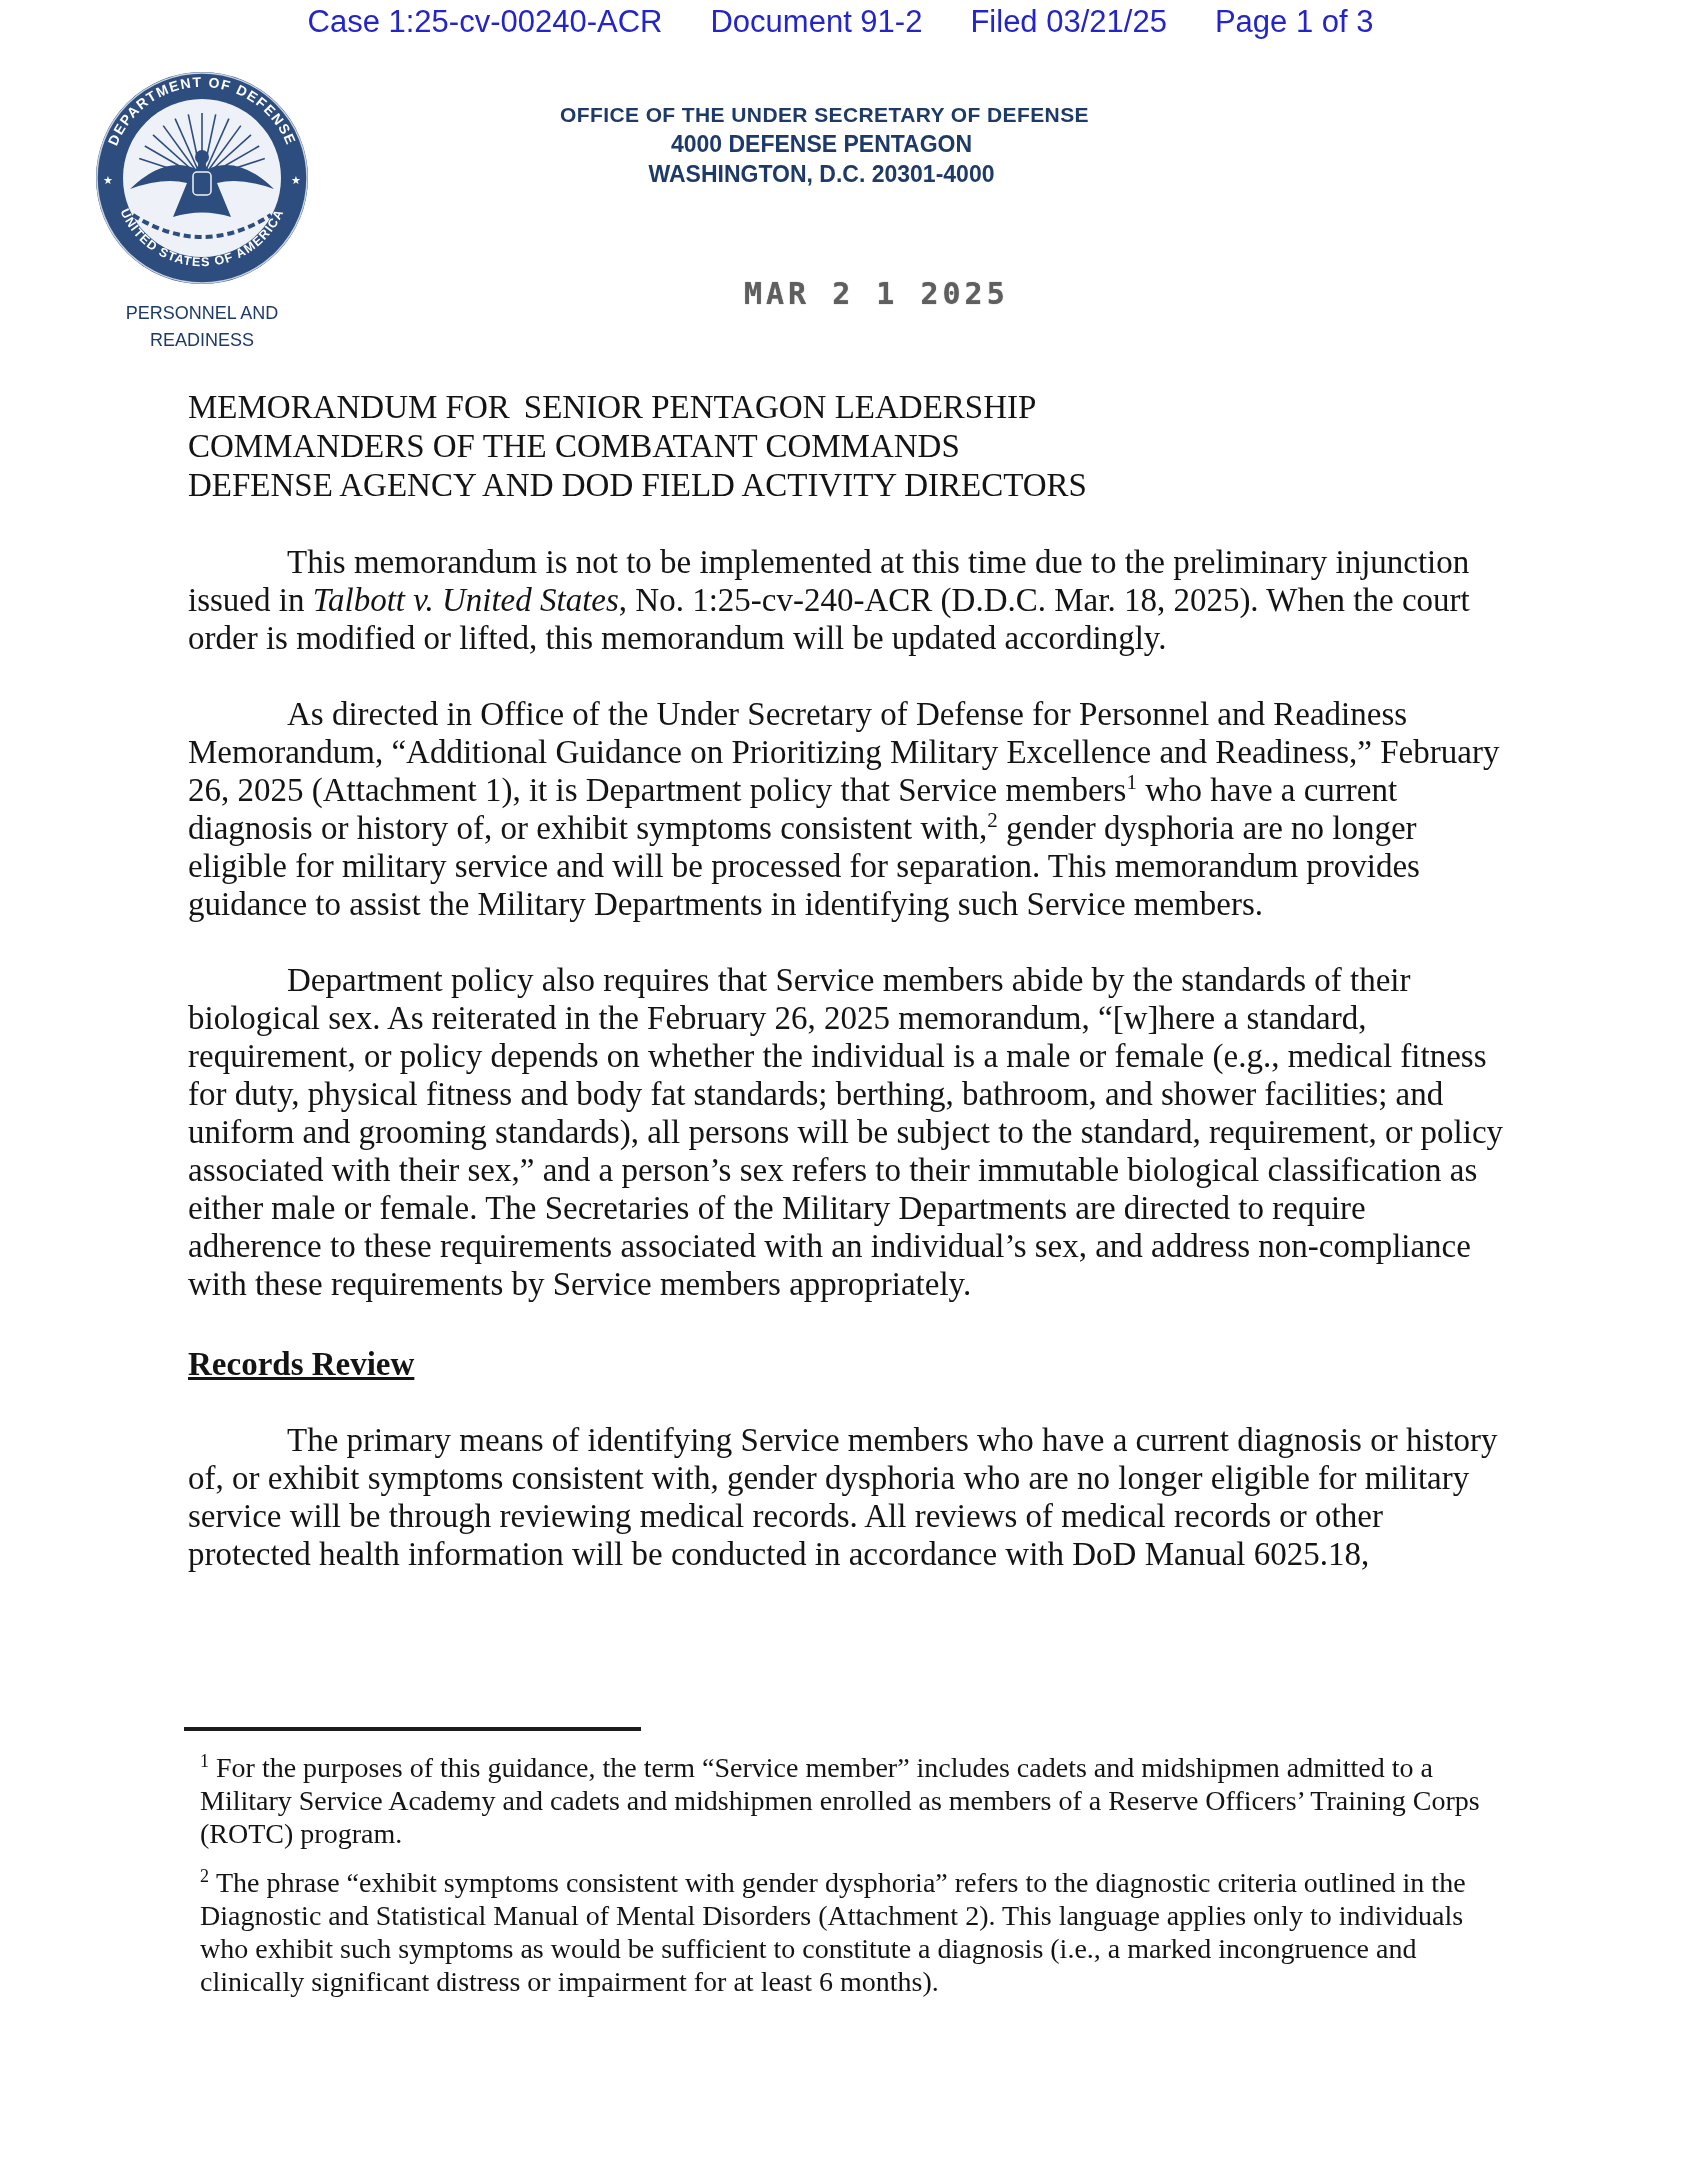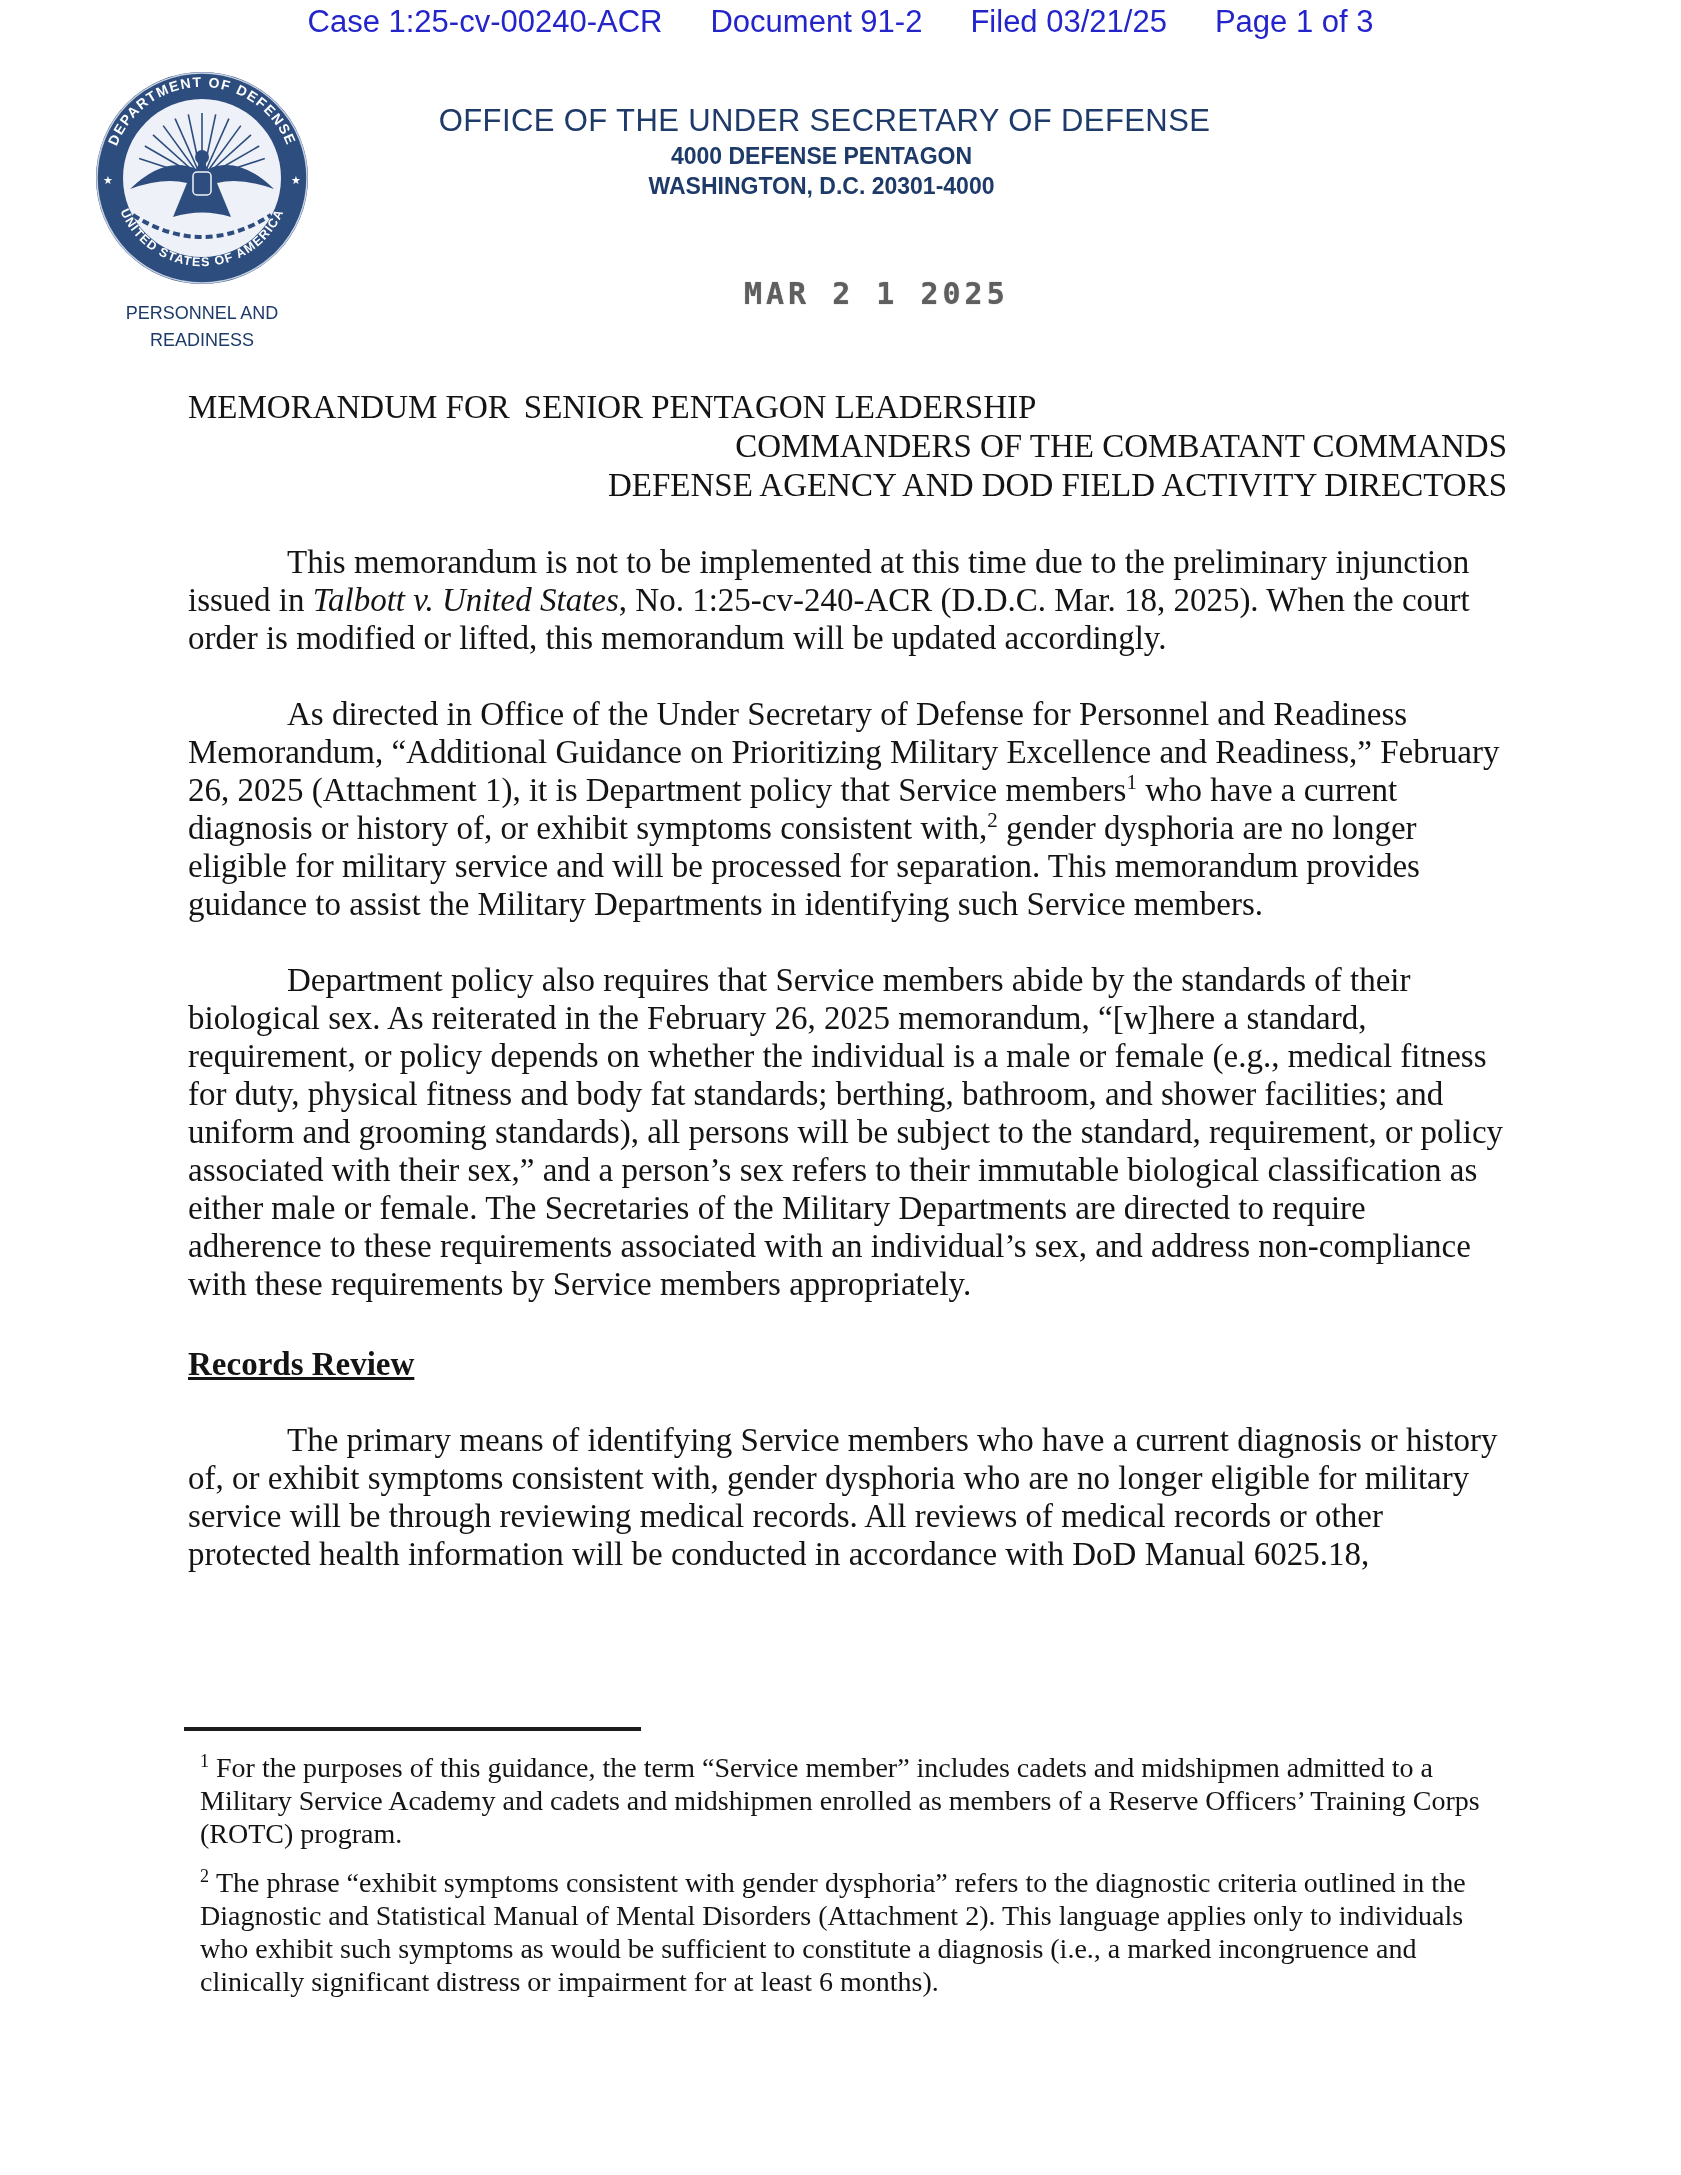--- a/index.html
+++ b/index.html
@@ -17,40 +17,40 @@
     display:flex;justify-content:center;gap:48px;
     font-family:"Liberation Sans",sans-serif;
     font-size:31px;color:#2424cb;white-space:nowrap;
   }
   
   .seal{position:absolute;left:93px;top:69px;width:218px;height:218px;}
   .lh{
     position:absolute;top:103px;left:0;width:1643px;text-align:center;
     color:#1d3a69;font-family:"Liberation Sans",sans-serif;
   }
-  .lh-office{font-size:31px;font-weight:normal;letter-spacing:0.4px;padding-left:6px;}
+  .lh-office{font-size:21px;font-weight:bold;letter-spacing:0.4px;padding-left:6px;}
   .lh-addr{font-size:23px;font-weight:bold;margin-top:4px;line-height:26px;}
   .stamp{
     position:absolute;left:744px;top:276px;
     font-family:"DejaVu Sans Mono",monospace;font-weight:bold;
     font-size:30px;letter-spacing:4px;color:#4a4a4a;opacity:.88;
     text-shadow:0 0 1px #6a6a6a;
   }
   .org{
     position:absolute;left:93px;top:300px;width:218px;text-align:center;
     font-family:"Liberation Sans",sans-serif;font-weight:normal;
     font-size:18px;line-height:27px;color:#1d3a69;
   }
   
   .bodytext{
     position:absolute;left:188px;top:388px;width:1319px;
     font-size:33px;line-height:39px;
   }
   .memo-line{white-space:nowrap;}
-  .addr-indent{text-align:right;}
+  .addr-indent{}
   .memo-label{margin-right:14px;}
   .subject-row{margin-top:37px;}
   .subject-label{margin-right:18px;}
   .para{margin-top:38px;text-indent:99px;line-height:38px;}
   .section-heading{
     margin-top:42px;text-decoration:underline;line-height:38px;font-weight:bold;
   }
   sup{font-size:21px;line-height:0;}
   
   .footnotes{

